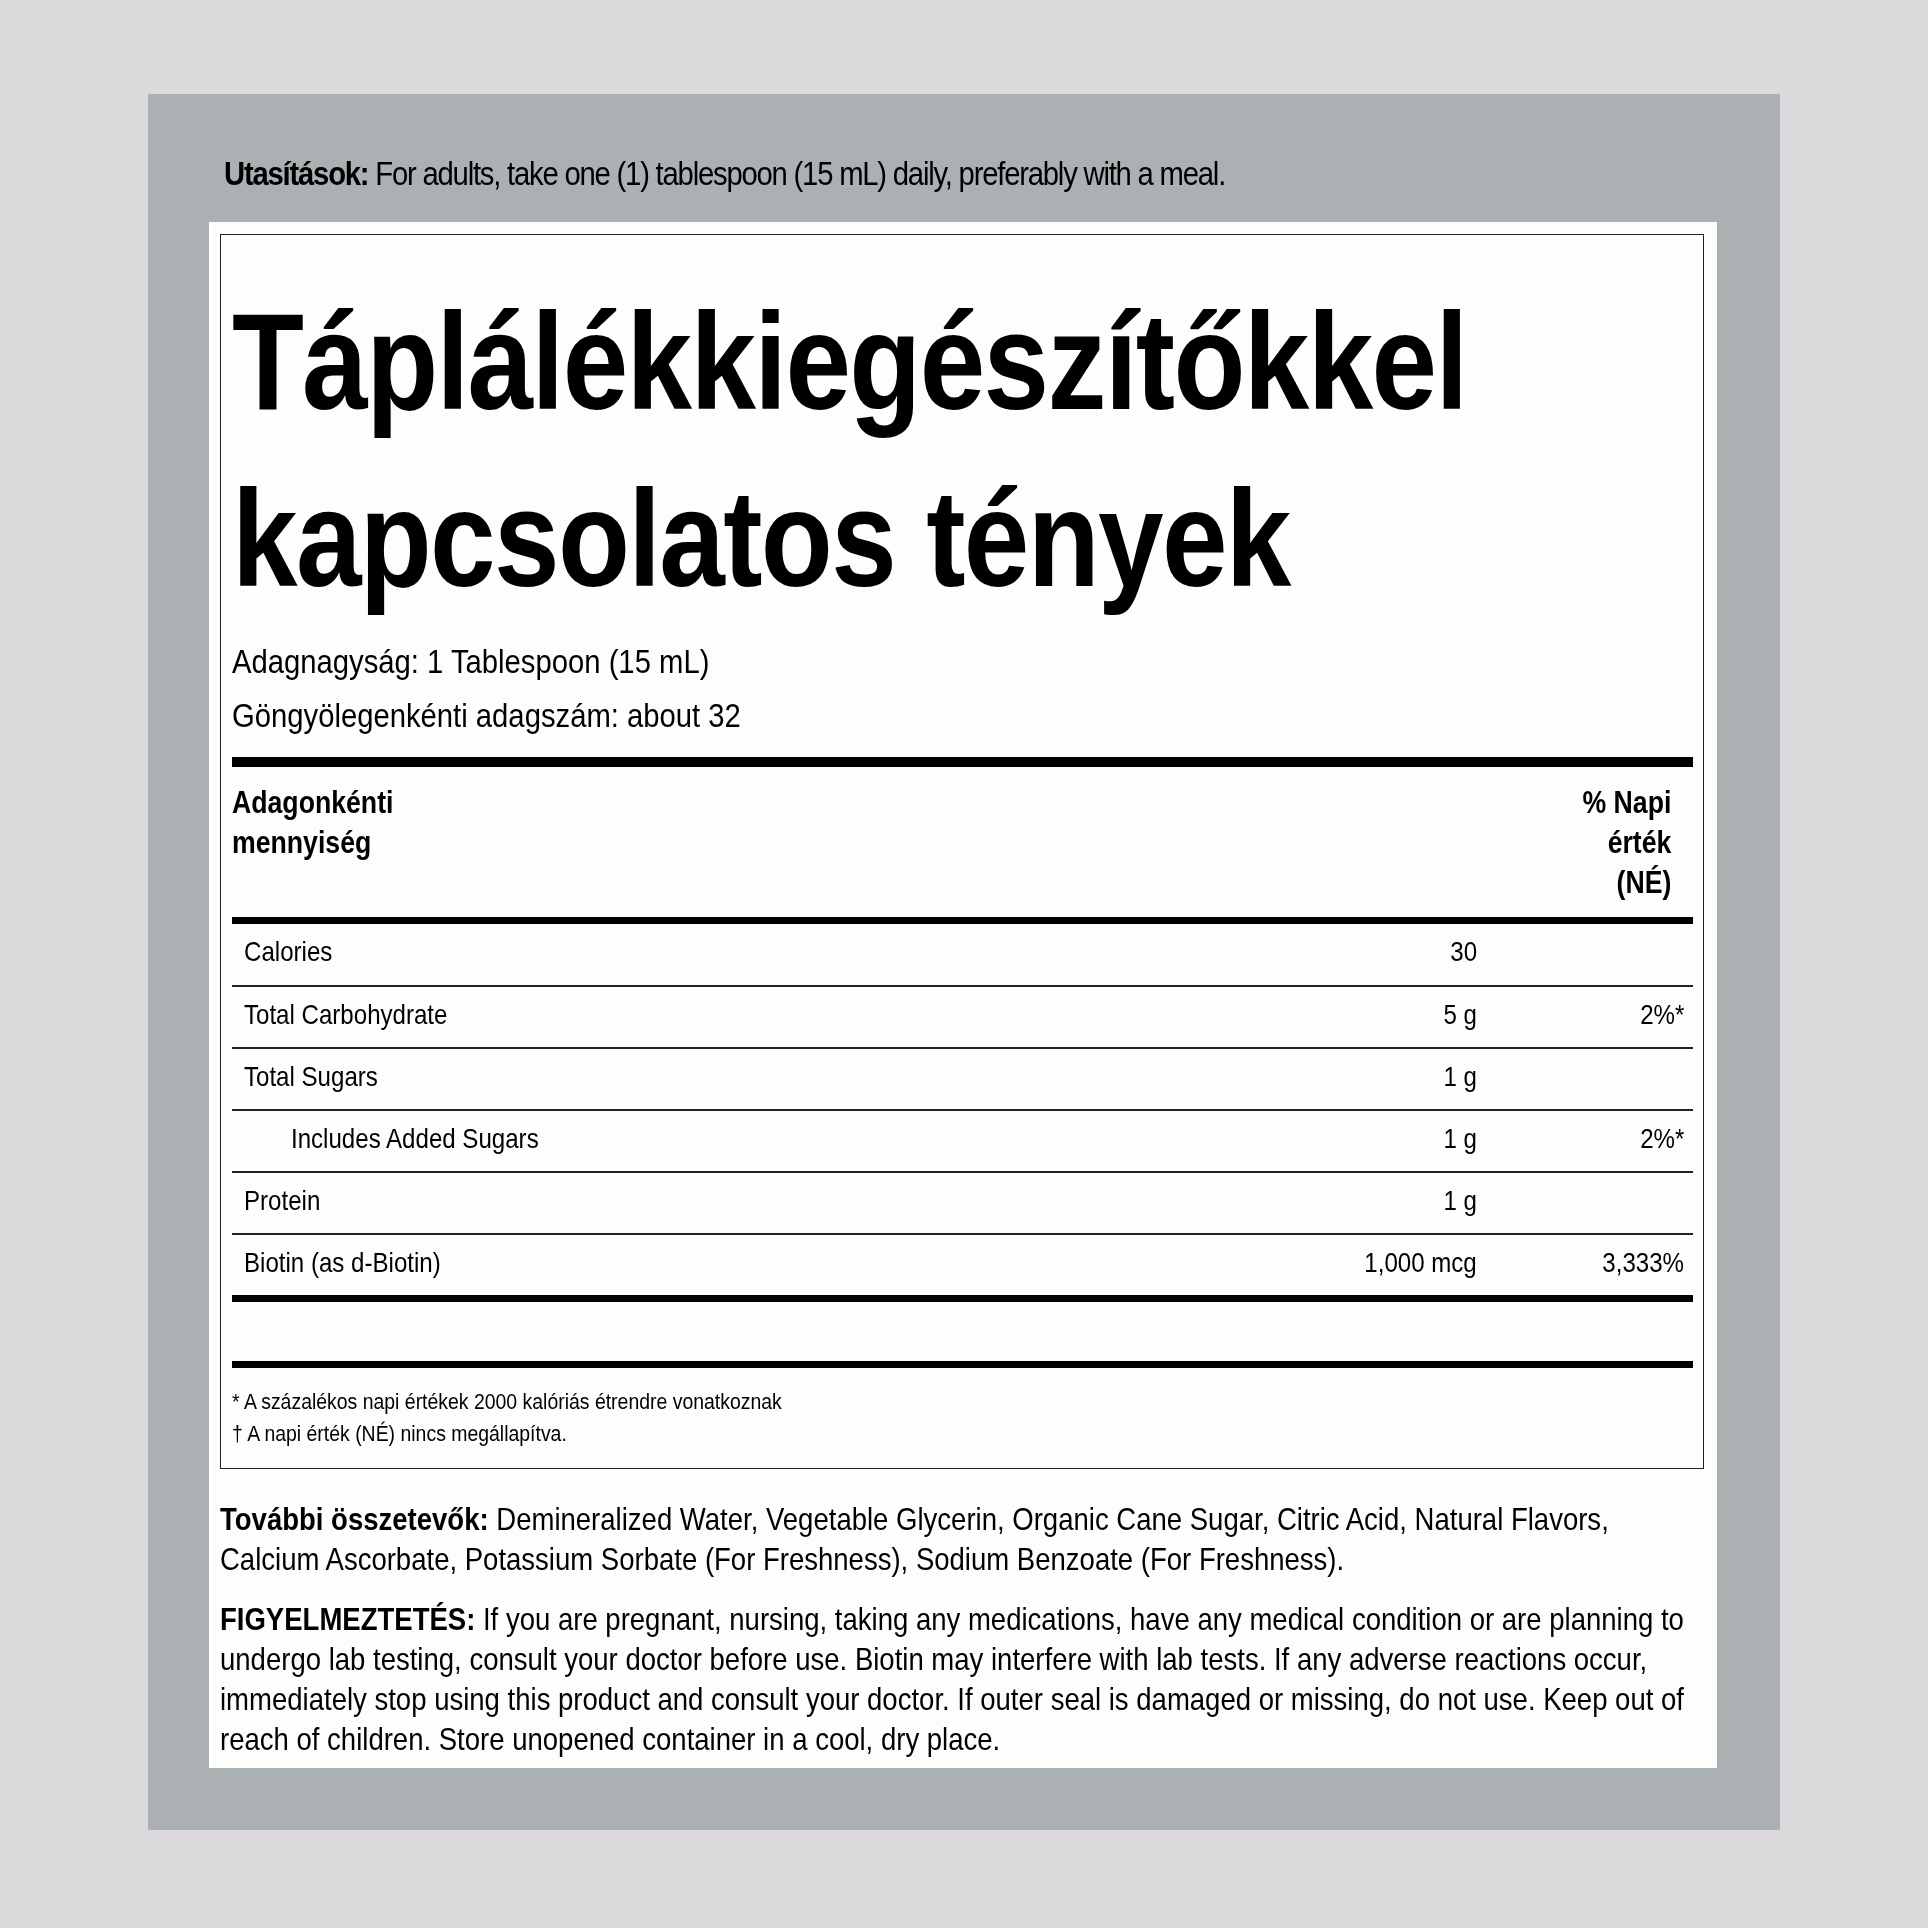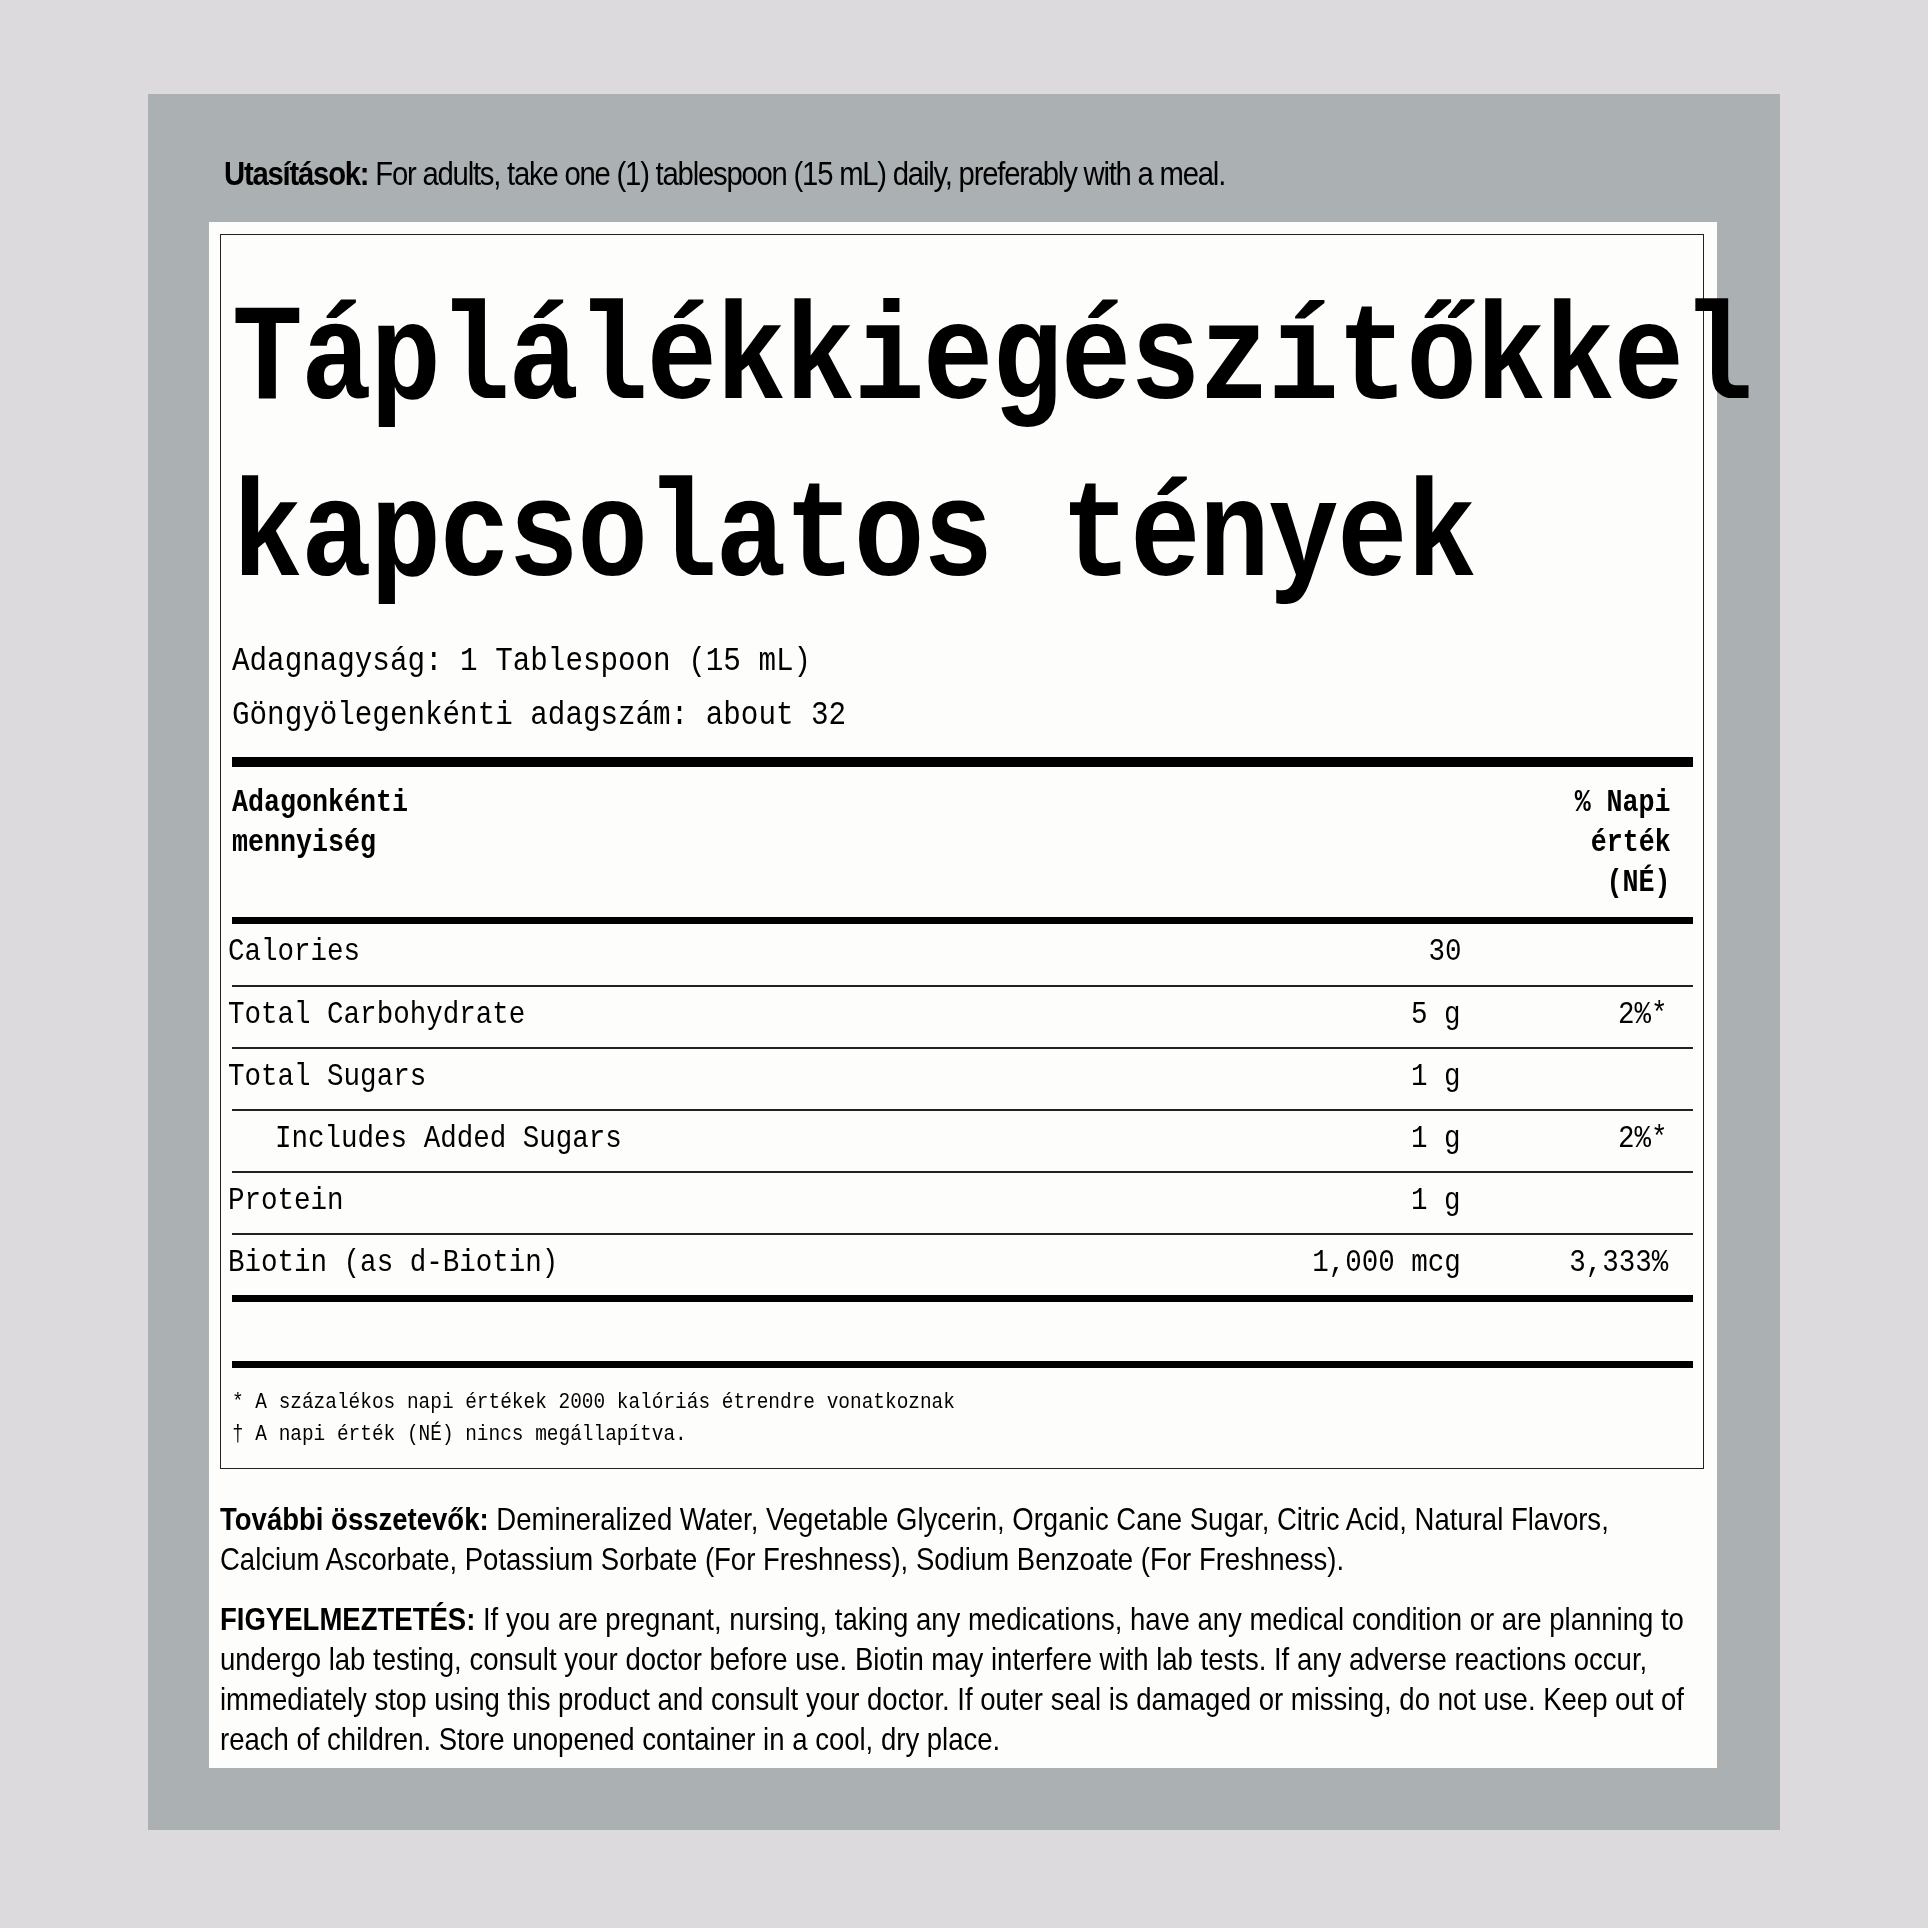--- a/index.html
+++ b/index.html
@@ -2,31 +2,31 @@
 <html style="font-size:15px"><head>
 <meta charset="utf-8">
 <style>
   html, body { margin:0; padding:0; }
   body { width:1928px; height:1928px; background:#dcdadd; position:relative; overflow:hidden;
          font-family:"Liberation Sans", sans-serif; color:#000; }
   .panel { position:absolute; left:148px; top:94px; width:1632px; height:1736px; background:#abb0b3; }
   .directions { position:absolute; left:224px; top:154px; font-size:34px; letter-spacing:-1.4px; transform:scaleX(0.86); transform-origin:left top; white-space:nowrap; }
   .directions b { font-weight:bold; }
   .card { position:absolute; left:209px; top:222px; width:1508px; height:1546px; background:#fdfefc; }
-  .facts { position:absolute; left:220px; top:234px; width:1484px; height:1235px; border:1.9px solid #222; box-sizing:border-box;font-family:Liberation Mono, monospace; }
+  .facts { position:absolute; left:220px; top:234px; width:1484px; height:1235px; border:1.9px solid #222; box-sizing:border-box; }
   .title { position:absolute; left:11.3px; top:38px; font-size:137px; font-weight:bold; line-height:177px; letter-spacing:-1.9px; transform:scaleX(0.86); transform-origin:left top; white-space:nowrap; }
   .serving { position:absolute; left:11.3px; font-size:34px; transform:scaleX(0.86); transform-origin:left top; white-space:nowrap; }
   .rule { position:absolute; left:11.3px; width:1461px; background:#000; }
   .thick { height:10.4px; }
   .medium { height:6.6px; }
   .thin { height:1.9px; background:#222; }
   .hdr { position:absolute; font-size:31px; font-weight:bold; line-height:40px; transform:scaleX(0.86); white-space:nowrap; }
   .hdr-left { left:11.3px; top:548px; transform-origin:left top; }
   .hdr-right { right:32px; top:548px; text-align:right; transform-origin:right top; }
-  .row { position:absolute; left:7px; width:1461px; height:60px; font-size:32px; line-height:60px; }
+  .row { position:absolute; left:23px; width:1461px; height:60px; font-size:28px; line-height:60px; }
   .row span { position:absolute; top:0; transform:scaleX(0.86); white-space:nowrap; }
   .row .name { left:0; transform-origin:left center; }
   .row .name.indent { left:47px; }
   .row .amt { right:228px; transform-origin:right center; }
   .row .dv { right:21px; transform-origin:right center; }
   .fn { position:absolute; left:11.3px; font-size:22.6px; transform:scaleX(0.86); transform-origin:left top; white-space:nowrap; }
   .para { position:absolute; left:220px; width:1733px; font-size:32px; line-height:40px; transform:scaleX(0.86); transform-origin:left top; }
   .para b { font-weight:bold; }
 </style>
 </head>

